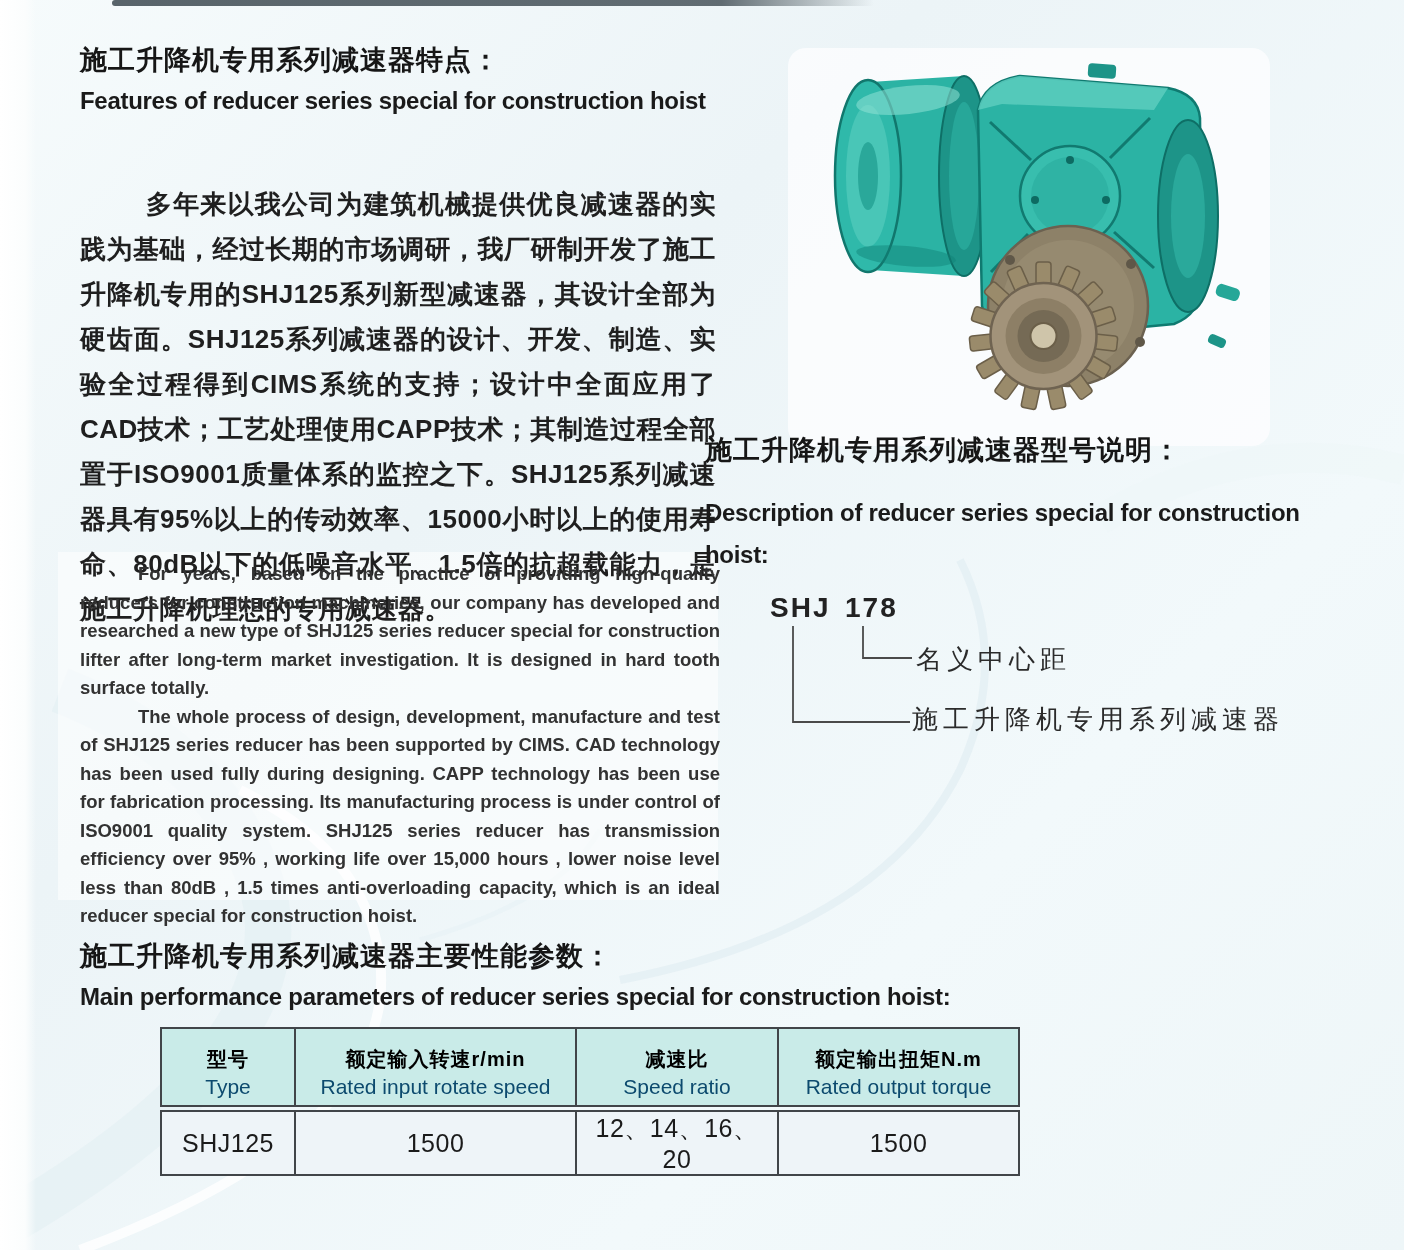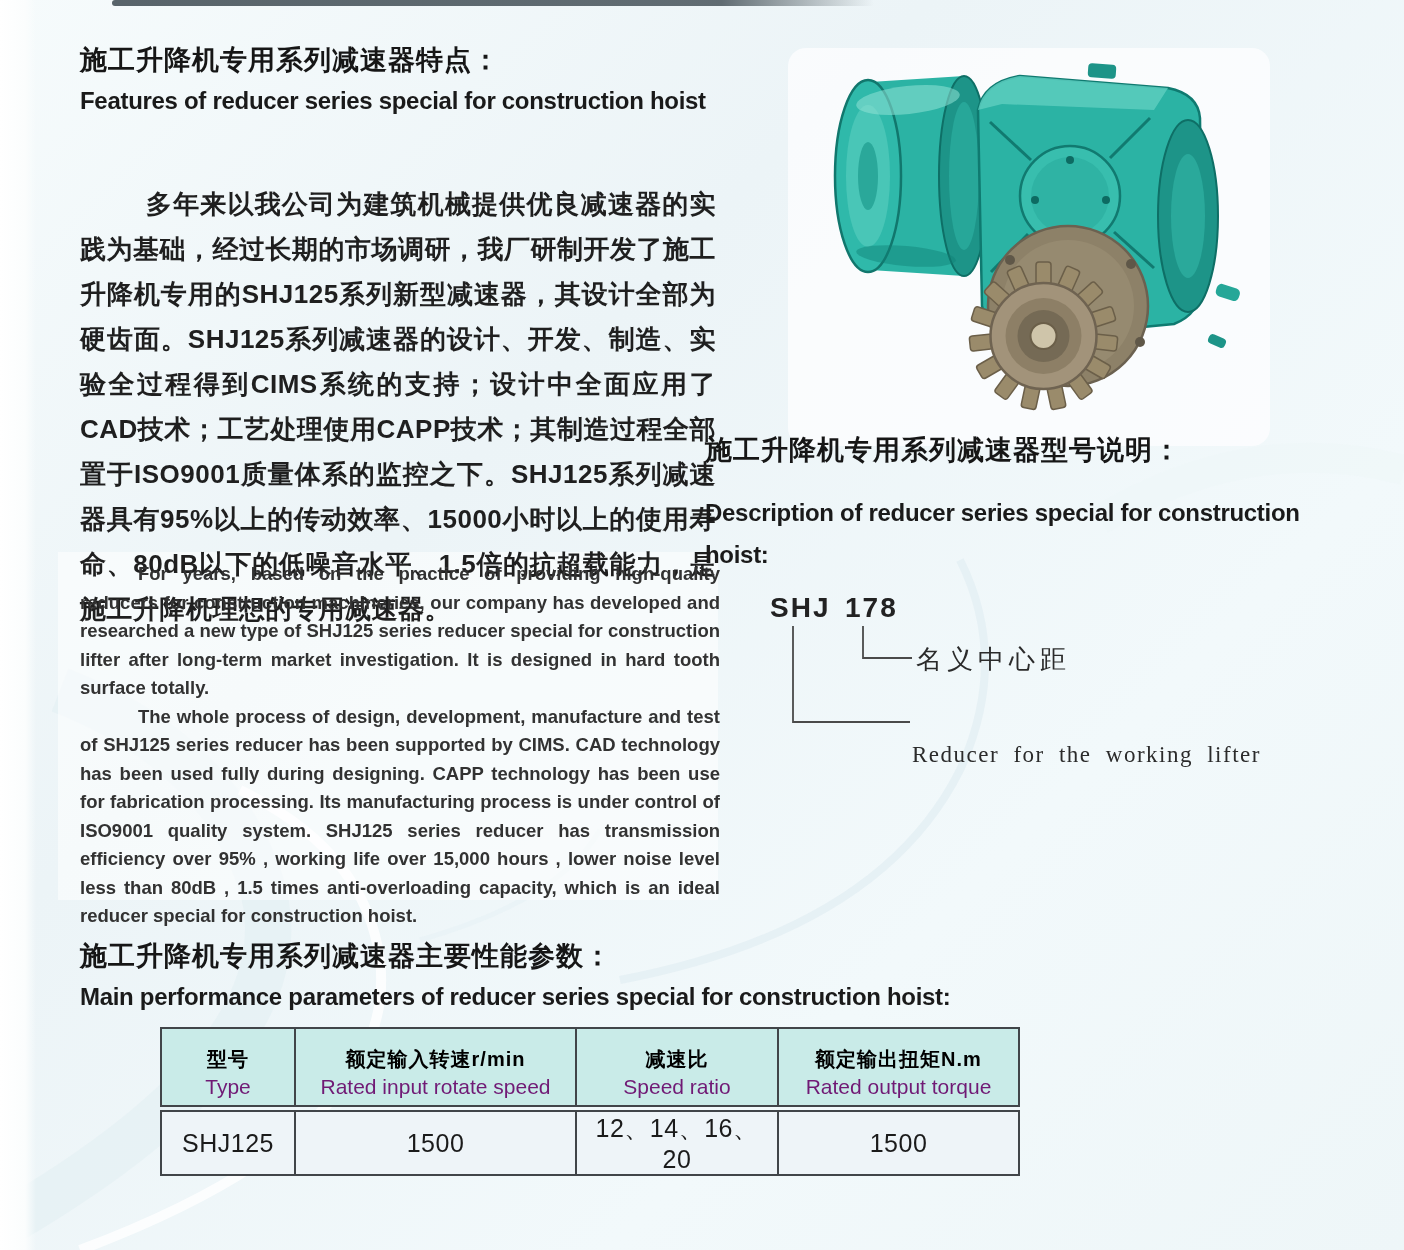--- a/index.html
+++ b/index.html
@@ -32,21 +32,21 @@
   table.params{
     border-collapse:separate;border-spacing:0 3px;
   }
   table.params td, table.params th{
     border-top:2px solid #414549;border-bottom:2px solid #414549;border-right:2px solid #414549;
     text-align:center;vertical-align:middle;padding:0 6px;
   }
   table.params td:first-child, table.params th:first-child{border-left:2px solid #414549;}
   table.params th{background:#c9ebe8;height:76px;font-weight:600;}
   table.params .h-cn{font-size:20px;color:#000000;letter-spacing:1px;margin-top:10px;}
-  table.params .h-en{font-size:21px;color:#701a75;font-weight:500;margin-top:2px;}
+  table.params .h-en{font-size:21px;color:#0c4a6e;font-weight:500;margin-top:2px;}
   table.params td{font-size:25px;color:#1b1b1b;height:52px;font-weight:500;letter-spacing:.5px;}
   tr.row-a td{background:#eef4f8;}
   tr.row-b td{background:#f8f2bd;}
   .swirls{left:0;top:0;pointer-events:none;}
 </style>
 </head>
 <body>
 
 <div class="page">
 
@@ -151,22 +151,22 @@
   <span class="abs model-code" style="left:770px;top:592px;">SHJ</span>
   <span class="abs model-code" style="left:845px;top:592px;">178</span>
 
   <svg class="abs" style="left:760px;top:582px;" width="640" height="215" viewBox="0 0 640 215">
     <path d="M 103 44 V 76 H 152" fill="none" stroke="#4a4a4a" stroke-width="1.8"></path>
     <path d="M 33 44 V 140 H 150" fill="none" stroke="#4a4a4a" stroke-width="1.8"></path>
   </svg>
 
   <span class="abs kai-label" style="left:916px;top:642px;">名义中心距</span>
 
-
-  <span class="abs kai-label en" style="left:912px;top:742px;">Reducer for the working lifter</span>
+  <span class="abs kai-label" style="left:912px;top:702px;">施工升降机专用系列减速器</span>
+
 
   <div class="abs title-cn" style="left:80px;top:938px;">施工升降机专用系列减速器主要性能参数：</div>
 
   <div class="abs title-en" style="left:80px;top:976px;white-space:nowrap;">Main performance parameters of reducer series special for construction hoist:</div>
 
   <table class="params abs" style="left:160px;top:1024px;">
     <colgroup>
       <col style="width:136px">
         <col style="width:281px">
         <col style="width:202px">

